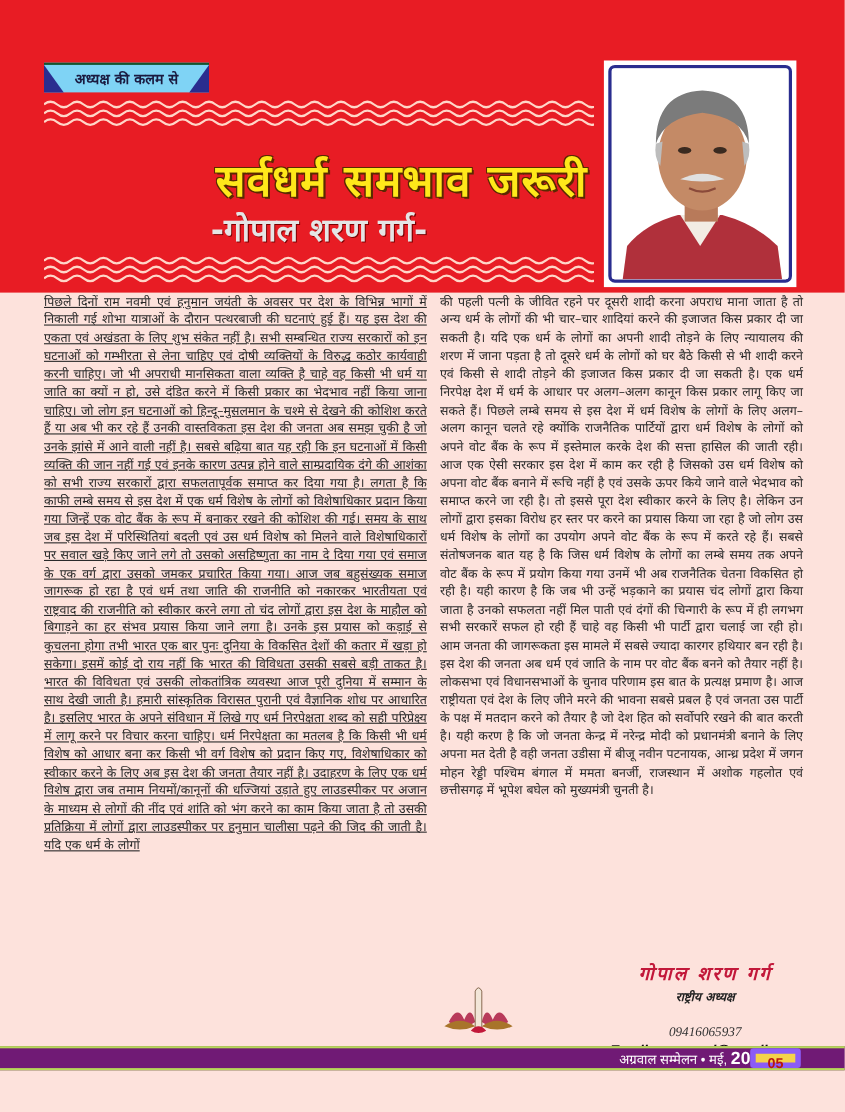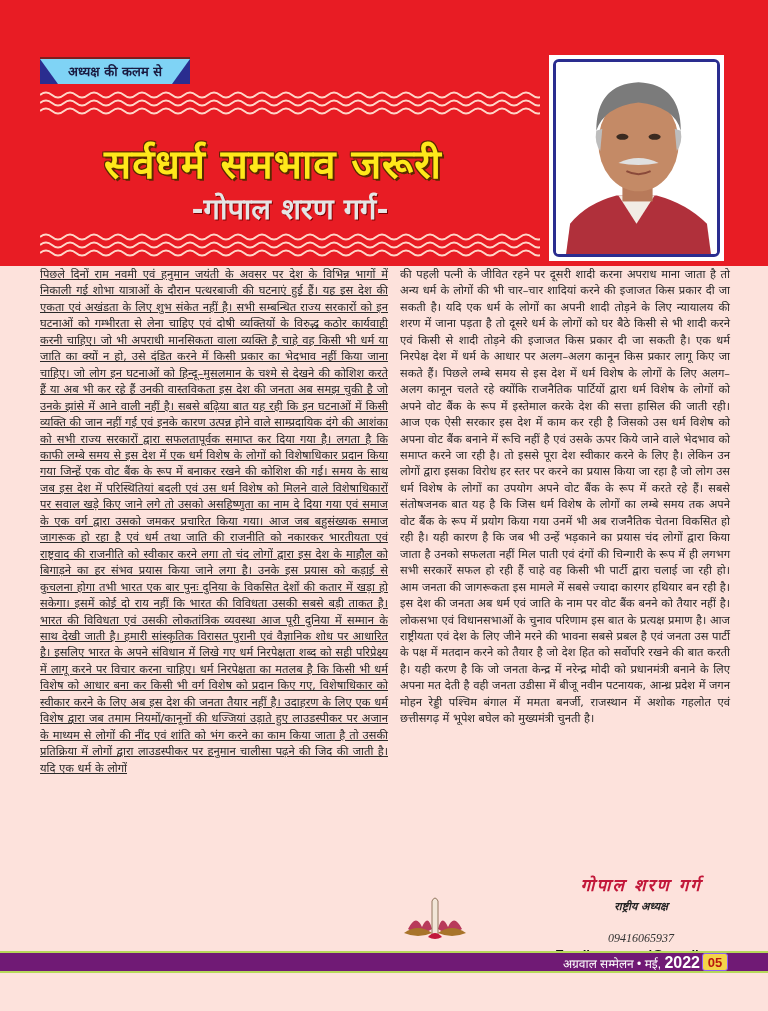--- a/index.html
+++ b/index.html
@@ -1,29 +1,29 @@
 <!DOCTYPE html>
 <html><head>
 <meta charset="utf-8">
 <style>
   * { box-sizing: border-box; margin: 0; padding: 0; }
   html, body { width: 768px; height: 1011px; overflow: hidden; background: #fde2dc; }
   body { font-family: "DejaVu Serif", serif; position: relative; }
 
   .header { position: absolute; left: 0; top: 0; width: 768px; height: 266px; background: #e81c24; }
-  .kalam-tag { position: absolute; left: 40px; top: 57px; width: 150px; height: 27px; background: #7fd3f5; border-top: 2px solid #7f1d1d; }
+  .kalam-tag { position: absolute; left: 40px; top: 57px; width: 150px; height: 27px; background: #7fd3f5; border-top: 2px solid #14532d; }
   .kalam-tag .tri-l { position: absolute; left: 0; top: 0; width: 0; height: 0; border-top: 25px solid transparent; border-left: 18px solid #2a2d8f; }
   .kalam-tag .tri-r { position: absolute; right: 0; top: 0; width: 0; height: 0; border-top: 25px solid transparent; border-right: 18px solid #2a2d8f; }
   .kalam-tag span { position: absolute; left: 0; right: 0; top: 3px; text-align: center; font-size: 13px; font-weight: bold; color: #1a1a40; font-family: "DejaVu Sans", sans-serif; }
 
   .waves { position: absolute; left: 40px; width: 500px; height: 26px; }
   .waves.top { top: 90px; }
   .waves.bottom { top: 232px; }
 
-  .title { position: absolute; left: 23px; width: 500px; top: 135px; text-align: center; font-family: "DejaVu Sans", sans-serif; font-weight: bold; font-size: 40px; color: #ffe81a; text-shadow: 2px 2px 0 #5a2a00, -1px -1px 0 #5a2a00, 1px -1px 0 #5a2a00, -1px 1px 0 #5a2a00; letter-spacing: 1px; }
+  .title { position: absolute; left: 34px; width: 500px; top: 135px; text-align: right; font-family: "DejaVu Sans", sans-serif; font-weight: bold; font-size: 40px; color: #ffe81a; text-shadow: 2px 2px 0 #5a2a00, -1px -1px 0 #5a2a00, 1px -1px 0 #5a2a00, -1px 1px 0 #5a2a00; letter-spacing: 1px; }
   .subtitle { position: absolute; left: 40px; width: 500px; top: 188px; text-align: center; font-family: "DejaVu Sans", sans-serif; font-weight: bold; font-size: 29px; color: #e5e5e5; text-shadow: 1px 1px 0 #7a0000; }
 
   .photo-frame { position: absolute; left: 549px; top: 55px; width: 175px; height: 206px; background: #ffffff; padding: 4px; }
   .photo-inner { width: 100%; height: 100%; border: 3px solid #2a2d8f; border-radius: 6px; background: #ffffff; overflow: hidden; position: relative; }
 
   .col { position: absolute; top: 267px; font-family: "DejaVu Sans", sans-serif; font-size: 11.3px; line-height: 16.45px; color: #2a2a2a; text-align: justify; }
   .col.left { left: 40px; width: 348px; text-decoration: underline; }
   .col.right { left: 400px; width: 330px; }
   .col p { white-space: normal; }
 
@@ -31,21 +31,21 @@
   .sig-name { color: #c2183a; font-weight: bold; font-size: 17px; letter-spacing: 2px; }
   .sig-role { color: #222; font-size: 11px; margin-top: 2px; font-family: "DejaVu Sans", sans-serif; font-weight: bold; }
   .sig-phone { color: #333; font-size: 12px; margin-top: 18px; font-family: "Liberation Serif", serif; }
   .sig-email { color: #111; font-size: 13px; font-weight: bold; font-family: "Liberation Sans", sans-serif; margin-top: 1px; }
 
   .namaste { position: absolute; left: 402px; top: 893px; width: 66px; height: 48px; }
 
   .footer-bar { position: absolute; left: 0; top: 951px; width: 768px; height: 22px; background: #701a75; border-top: 2px solid #b6d85a; border-bottom: 2px solid #b6d85a; }
   .footer-text { position: absolute; right: 68px; top: 1px; color: #fff; font-family: "Liberation Sans", sans-serif; font-size: 12px; }
   .footer-text .year { font-size: 16px; font-weight: bold; }
-  .page-badge { position: absolute; right: 40px; top: 0px; width: 26px; height: 18px; background: #f4d34a; border: 1px solid #8b5cf6; border-radius: 3px; color: #b8170f; font-weight: bold; font-family: "Liberation Sans", sans-serif; font-size: 13px; text-align: center; line-height: 17px; }
+  .page-badge { position: absolute; right: 40px; top: 0px; width: 46px; height: 18px; background: #f4d34a; border: 5px solid #8b5cf6; border-radius: 3px; color: #b8170f; font-weight: bold; font-family: "Liberation Sans", sans-serif; font-size: 13px; text-align: center; line-height: 17px; }
 </style>
 </head>
 <body>
 
 <div class="header">
   <div class="kalam-tag">
     <div class="tri-l"></div>
     <div class="tri-r"></div>
     <span>अध्यक्ष की कलम से</span>
   </div>

